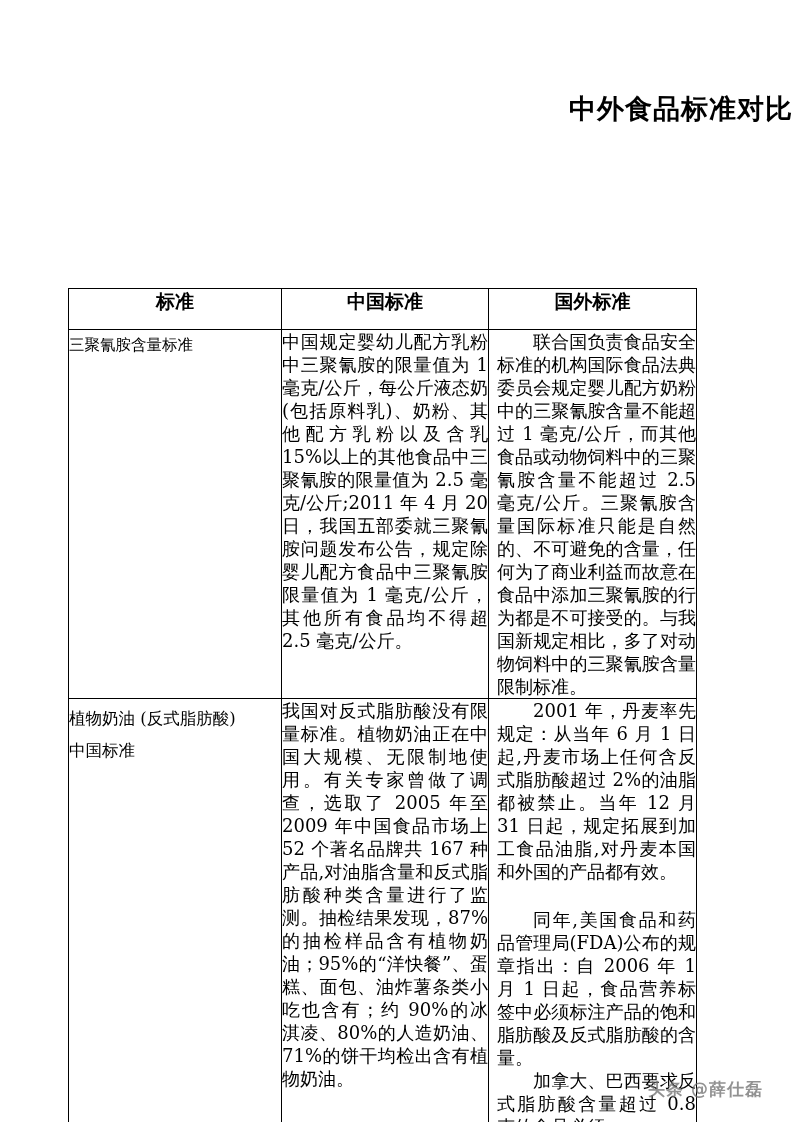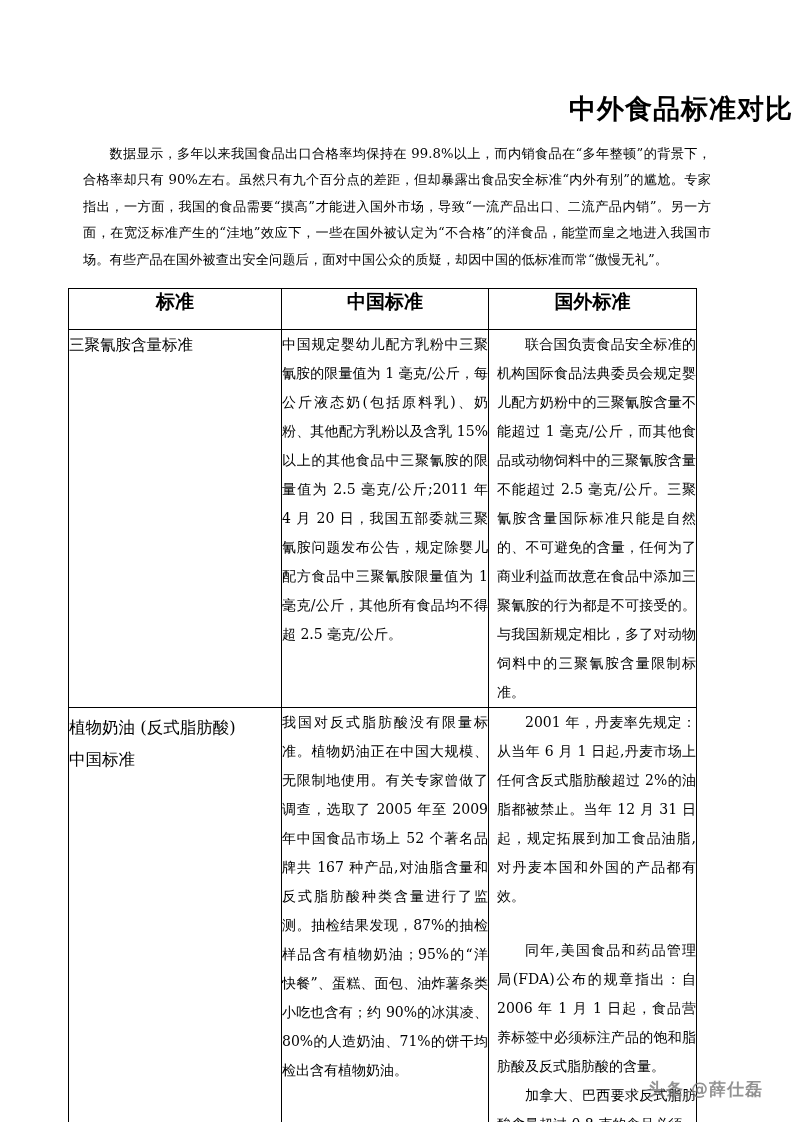--- a/index.html
+++ b/index.html
@@ -86,22 +86,22 @@
     padding: 30px 8px 8px 12px;
     vertical-align: top;
   }
   .label-cell.row2 {
     padding-top: 4px;
     font-size: 16.5px;
     line-height: 32px;
   }
 
   .body-cell {
-    font-size: 14px;
-    line-height: 29px;
+    font-size: 18px;
+    line-height: 23px;
     text-align: justify;
     text-justify: inter-ideograph;
     padding: 5px 7px 6px 7px;
   }
   .body-cell p {
     margin: 0;
   }
   .body-cell p.ind {
     text-indent: 2em;
     margin-left: 8px;
@@ -127,21 +127,20 @@
     opacity: 0.75;
   }
 </style>
 </head>
 <body>
 
 <div class="page">
 
   <div class="doc-title">中外食品标准对比</div>
 
-  <div class="intro">数据显示，多年以来我国食品出口合格率均保持在 99.8%以上，而内销食品在“多年整顿”的背景下，合格率却只有 90%左右。虽然只有九个百分点的差距，但却暴露出食品安全标准“内外有别”的尴尬。专家指出，一方面，我国的食品需要“摸高”才能进入国外市场，导致“一流产品出口、二流产品内销”。另一方面，在宽泛标准产生的“洼地”效应下，一些在国外被认定为“不合格”的洋食品，能堂而皇之地进入我国市场。有些产品在国外被查出安全问题后，面对中国公众的质疑，却因中国的低标准而常“傲慢无礼”。</div>
 
   <table class="std-table">
     <colgroup>
       <col class="c1">
         <col class="c2">
         <col class="c3">
     </colgroup>
     <tbody>
       <tr>
         <th class="hdr-cell">标准</th>

